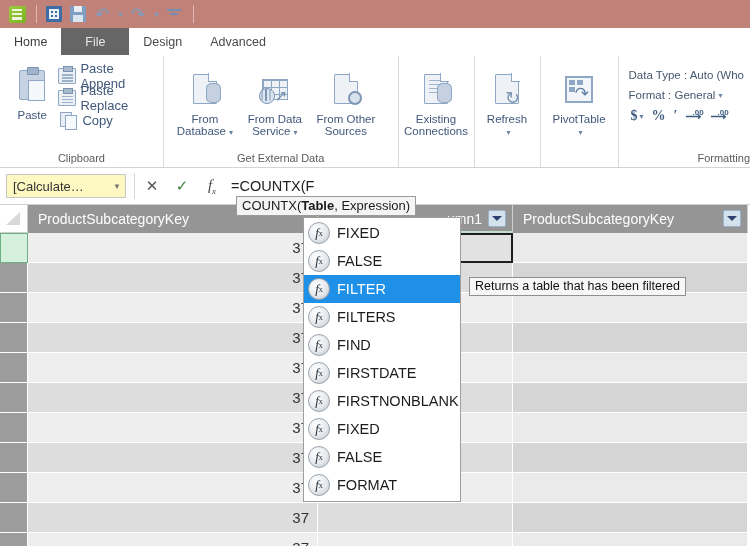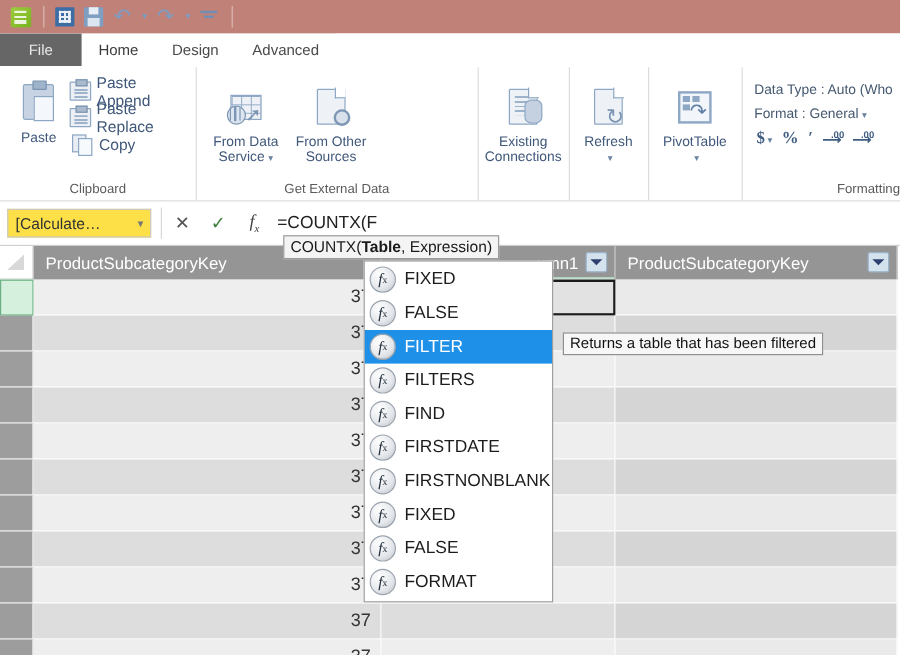--- a/index.html
+++ b/index.html
@@ -357,21 +357,21 @@
     position: absolute; left: 0; top: 168px;
     width: 750px; height: 37px;
     background: #ffffff;
     display: flex; align-items: center;
     border-bottom: 1px solid #cfcfcf;
   }
   .namebox {
     width: 120px; height: 24px;
     margin-left: 6px;
     border: 1px solid #c8c8c8;
-    background: #fde047;
+    background: #fef9c3;
     display: flex; align-items: center; justify-content: space-between;
     padding: 0 4px 0 6px;
     font-size: 13px; color: #333;
   }
   .namebox .nb-caret { font-size: 8px; color: #777; }
   .fb-sep { width:1px; height:26px; background:#d8d8d8; margin: 0 2px 0 8px; }
   .fb-btn {
     width: 30px; height: 26px;
     display:flex; align-items:center; justify-content:center;
     font-size: 15px; color: #555;
@@ -568,25 +568,25 @@
     <div class="qat-icon" style="width:10px">
         <span class="tiny-caret">▼</span>
       </div>
     <div class="qat-icon">
         <div class="icon-customize"></div>
       </div>
     <div class="qat-sep"></div>
   </div>
 
   <div class="tabstrip">
+    <div class="tab active">
+        <span>Home</span>
+      </div>
     <div class="tab file">
         <span>File</span>
-      </div>
-    <div class="tab active">
-        <span>Home</span>
       </div>
     <div class="tab">
         <span>Design</span>
       </div>
     <div class="tab">
         <span>Advanced</span>
       </div>
     <div class="tabstrip-fill"></div>
   </div>
 
@@ -621,20 +621,31 @@
               </span>
             <span>Copy</span>
           </div>
         </div>
       </div>
       <div class="rgroup-label">Clipboard</div>
     </div>
 
     <div class="rgroup" style="width:252px">
       <div class="rgroup-body" style="padding-top:6px">
+        <div class="big-btn" style="width:70px">
+          <div class="icn">
+            <div class="sh-page" style="position:relative">
+                <div class="sh-cyl"></div>
+              </div>
+          </div>
+          <div class="lbl">
+            <span>From</span><br>
+            <span>Database</span><span class="caret-sm">▾</span>
+          </div>
+        </div>
         <div class="big-btn" style="width:70px">
           <div class="icn">
             <div style="position:relative">
                 <div class="sh-grid"></div>
                 <div class="sh-globe"></div>
                 <span class="sh-arrow-up">➚</span>
               </div>
           </div>
           <div class="lbl">
             <span>From Data</span><br>

